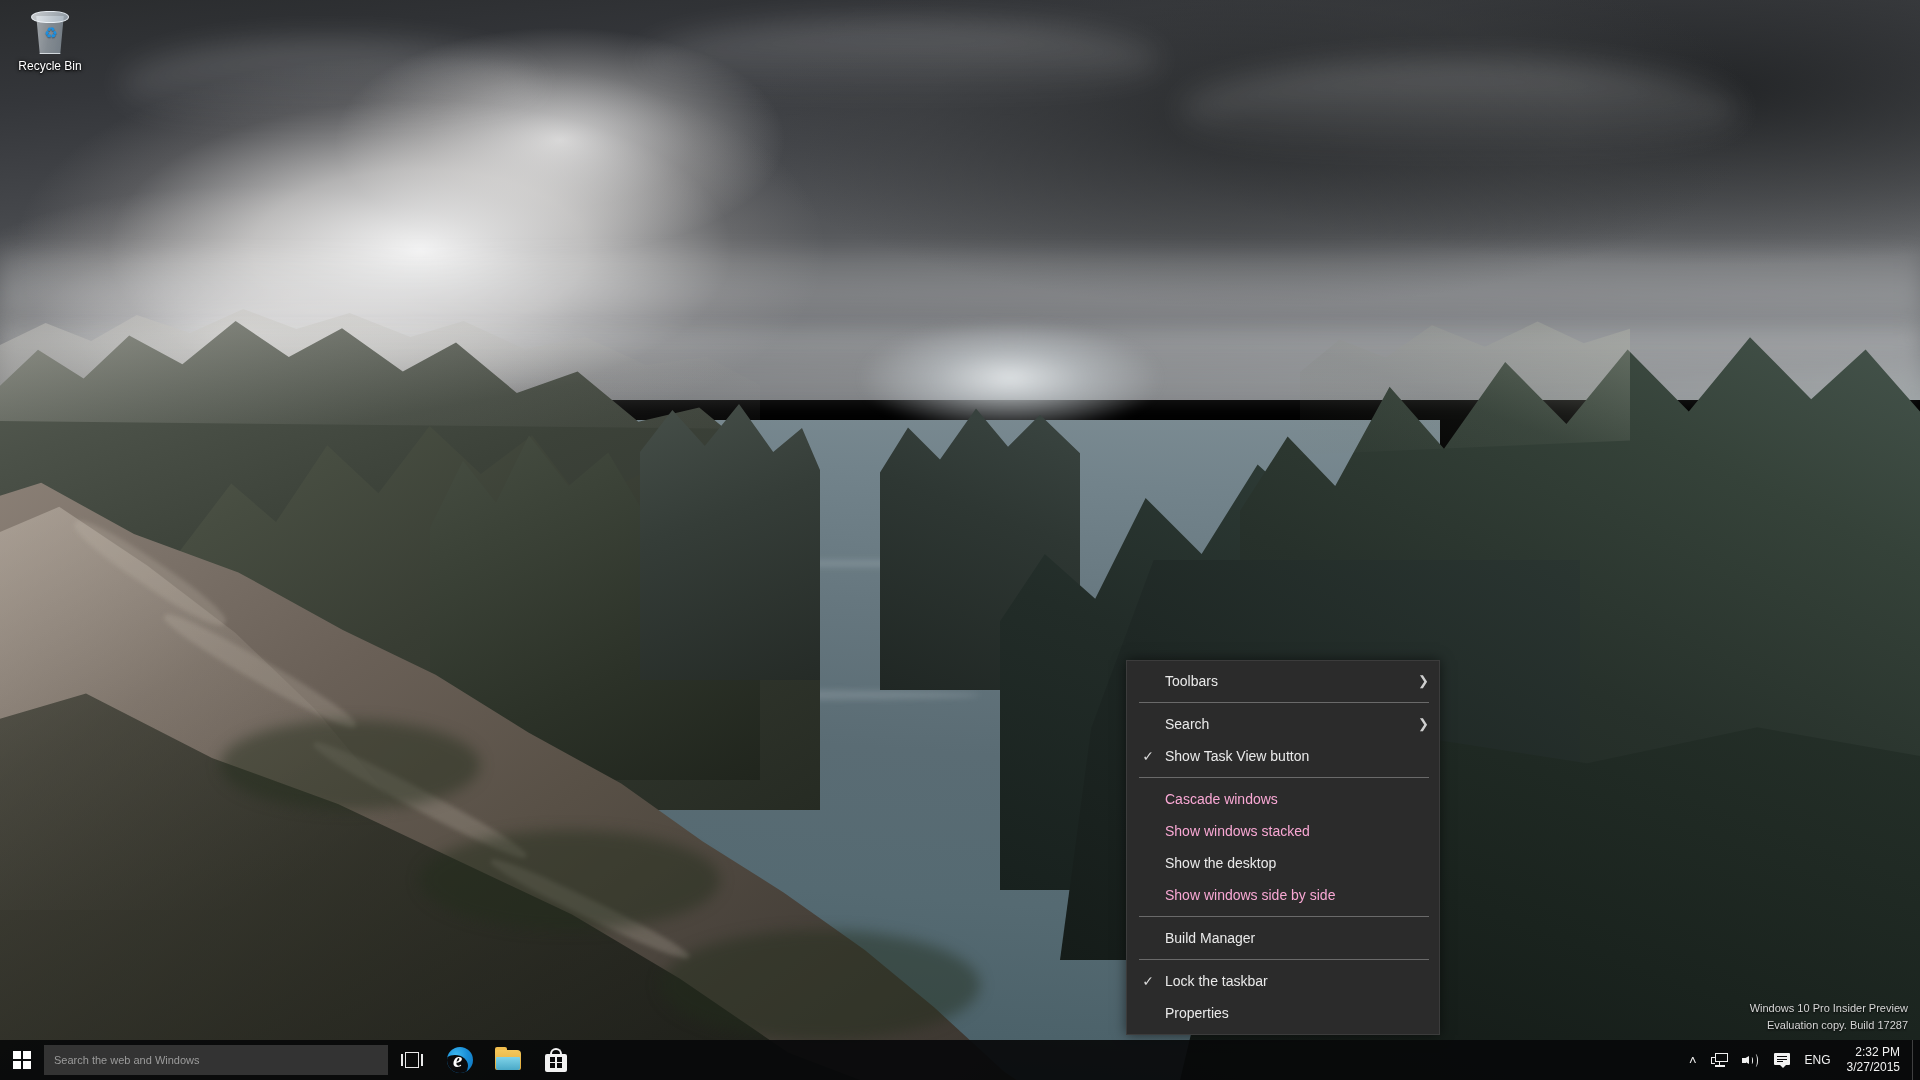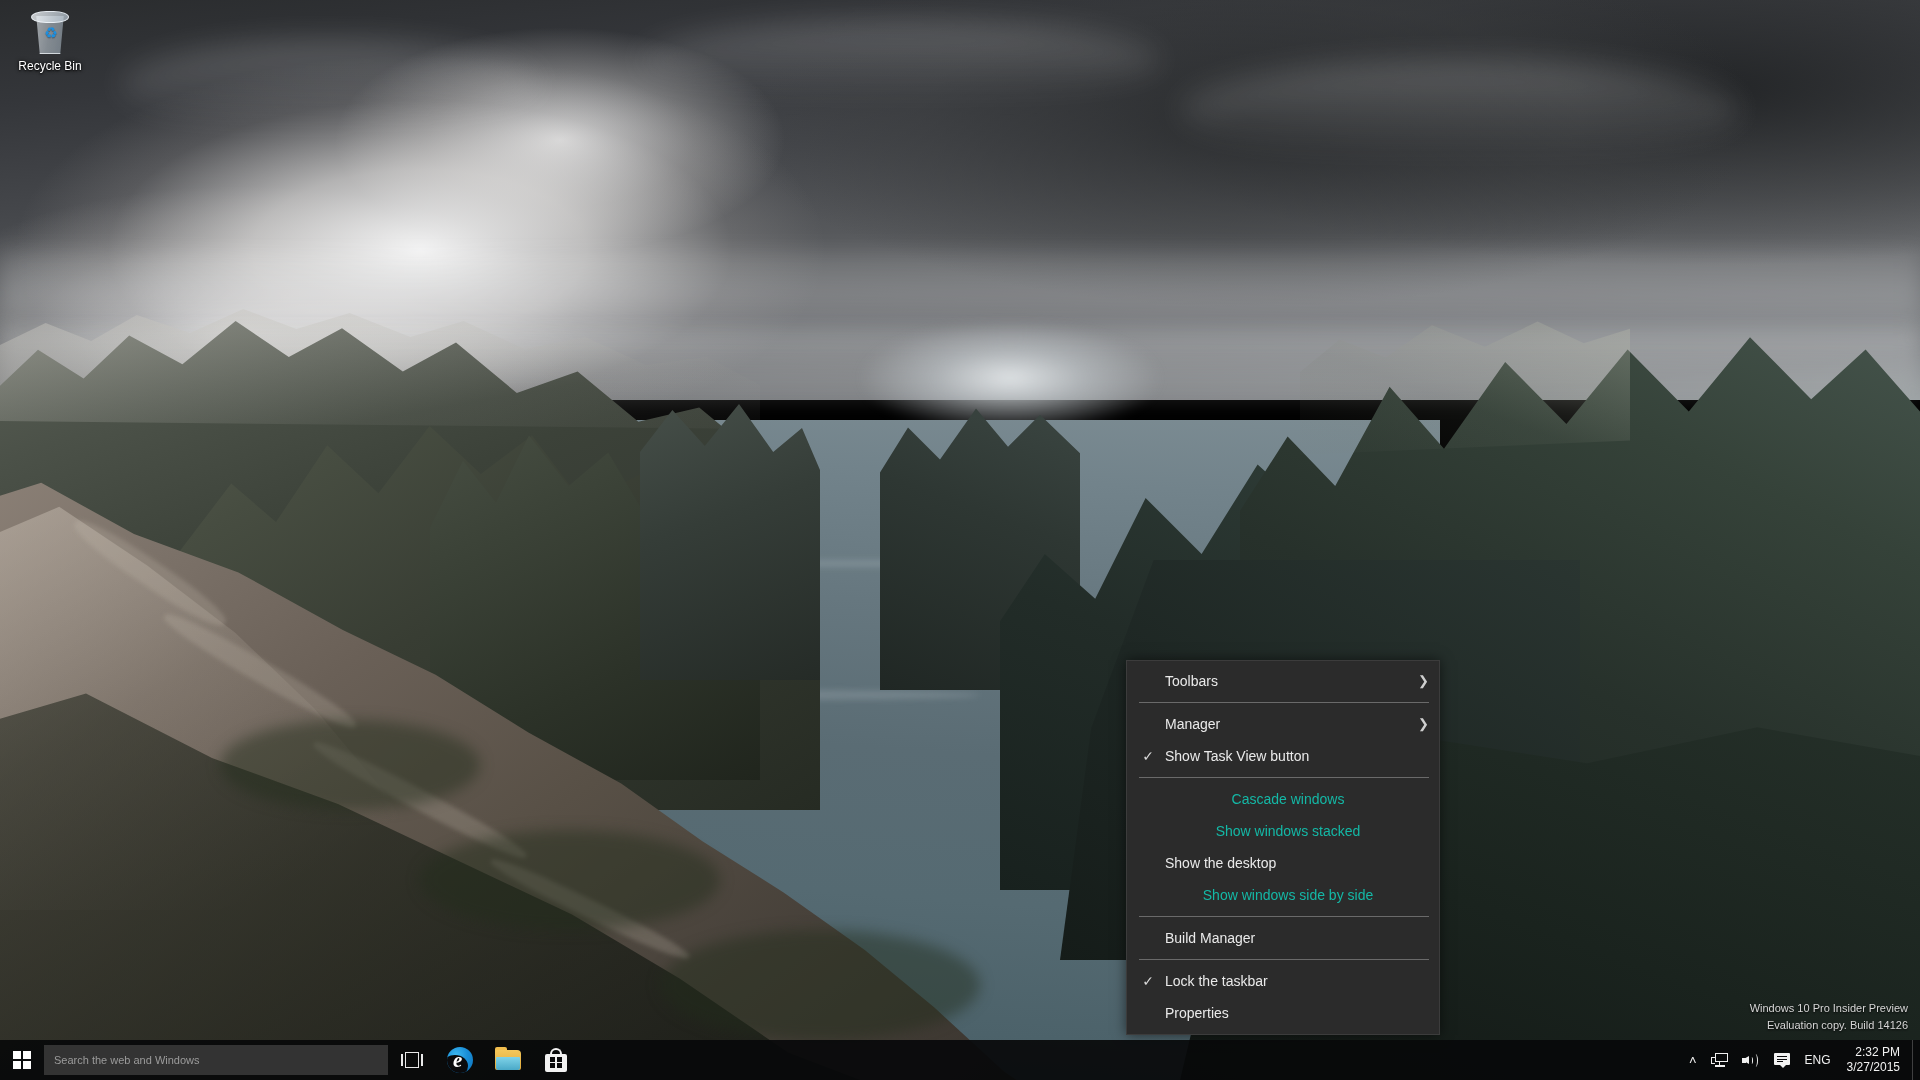--- a/index.html
+++ b/index.html
@@ -210,21 +210,21 @@
     padding:4px 0 5px;
     z-index:40;
   }
   .menu-item {
     position:relative;
     height:32px; line-height:32px;
     padding-left:38px; padding-right:28px;
     font-size:14px; color:#eaeaea;
     white-space:nowrap; cursor:default; user-select:none;
   }
-  .menu-item.disabled { color:#14b8a6;text-align:center; }
+  .menu-item.disabled { color:#f9a8d4; }
   .menu-check {
     position:absolute; left:13px; top:0; width:16px; height:32px;
     line-height:32px; text-align:center;
     font-size:14px; color:#d8d8d8;
   }
   .menu-arrow {
     position:absolute; right:10px; top:0; height:32px; line-height:32px;
     font-size:13px; color:#cfcfcf;
   }
   .menu-sep {
@@ -464,28 +464,28 @@
     <div class="bin-wrap">
       <div class="bin-body"></div>
       <div class="bin-lid"></div>
       <div class="bin-recycle">♻</div>
     </div>
     <div class="icon-label">Recycle Bin</div>
   </div>
 
   <div id="watermark">
     <div>Windows 10 Pro Insider Preview</div>
-    <div>Evaluation copy. Build 14126</div>
+    <div>Evaluation copy. Build 17287</div>
   </div>
 
   <div id="taskbar-context-menu">
 
   <div class="menu-item"><span>Toolbars</span><span class="menu-arrow">❯</span></div>
       <div class="menu-sep"></div>
-      <div class="menu-item"><span>Manager</span><span class="menu-arrow">❯</span></div>
+      <div class="menu-item"><span>Search</span><span class="menu-arrow">❯</span></div>
       <div class="menu-item"><span class="menu-check">✓</span><span>Show Task View button</span></div>
       <div class="menu-sep"></div>
       <div class="menu-item disabled"><span>Cascade windows</span></div>
       <div class="menu-item disabled"><span>Show windows stacked</span></div>
       <div class="menu-item"><span>Show the desktop</span></div>
       <div class="menu-item disabled"><span>Show windows side by side</span></div>
       <div class="menu-sep"></div>
       <div class="menu-item"><span>Build Manager</span></div>
       <div class="menu-sep"></div>
       <div class="menu-item"><span class="menu-check">✓</span><span>Lock the taskbar</span></div>

